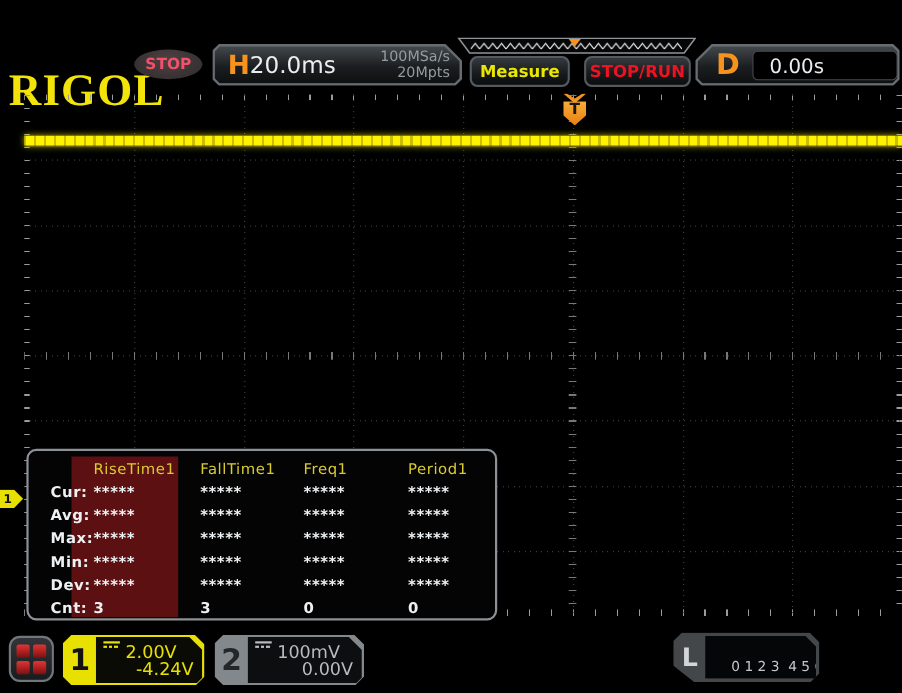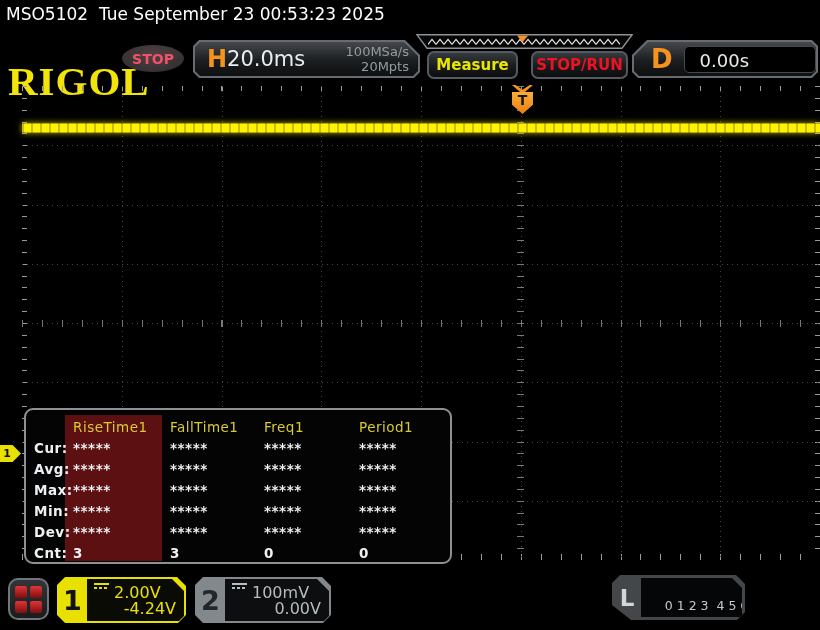--- a/index.html
+++ b/index.html
@@ -77,21 +77,21 @@
         clip-path:polygon(0 0,60% 0,100% 50%,60% 100%,0 100%);
         color:#111;font-weight:bold;font-size:11px;text-align:center;line-height:17px;
         padding-right:7px;box-sizing:border-box;}
 
   
   .mtable{position:absolute;left:24px;top:408px;width:428px;height:156px;background:#040404;
         border:2px solid #8d9195;border-radius:9px;box-sizing:border-box;}
   .mhl{position:absolute;left:39px;top:5px;width:97px;height:146px;background:#5d1012;}
   .mrow{position:absolute;left:0;width:100%;height:21px;display:grid;
         grid-template-columns:39px 97px 94px 95px 1fr;align-items:center;font-size:13.5px;}
-  .mrow .cell{padding-left:8px;letter-spacing:0.5px;}
+  .mrow .cell{padding-left:20px;letter-spacing:0.5px;}
   .mhead{color:#d9cb32;}
   .mdata{color:#eef1f3;font-weight:bold;}
 
   
   .menu-icon{position:absolute;left:8px;top:578px;width:41px;height:42px;
         background:linear-gradient(180deg,#313539,#191c1e);border:2px solid #70767a;border-radius:10px;
         display:flex;align-items:center;justify-content:center;box-sizing:border-box;}
   .menu-grid{display:grid;grid-template-columns:12px 12px;grid-template-rows:12px 12px;gap:3px;}
   .menu-grid div{background:linear-gradient(180deg,#e23434,#7c1010);border-radius:2px;}
 
@@ -119,21 +119,20 @@
         justify-content:center;color:#d2d6d9;font-weight:bold;font-size:23px;}
   .lbadge .linner{position:absolute;left:29px;top:3px;right:3px;bottom:3px;background:#050607;
         clip-path:polygon(0 0,calc(100% - 10px) 0,100% 10px,100% 100%,0 100%);
         color:#c3c8cc;font-size:12.5px;text-align:center;white-space:pre;line-height:16px;padding-top:4px;box-sizing:border-box;}
 </style>
 </head>
 <body>
 
 <div class="screen">
 
-  <div class="titlebar">MSO5102  Tue September 23 00:53:23 2025</div>
 
   <div class="logo">RIGOL</div>
   <div class="stop-oval">STOP</div>
 
   <div class="panel h-panel">
     <div class="p-outer"></div>
     <div class="p-inner">
       <span class="orange-letter">H</span>
       <span class="timebase">20.0ms</span>
       <span class="acq">

